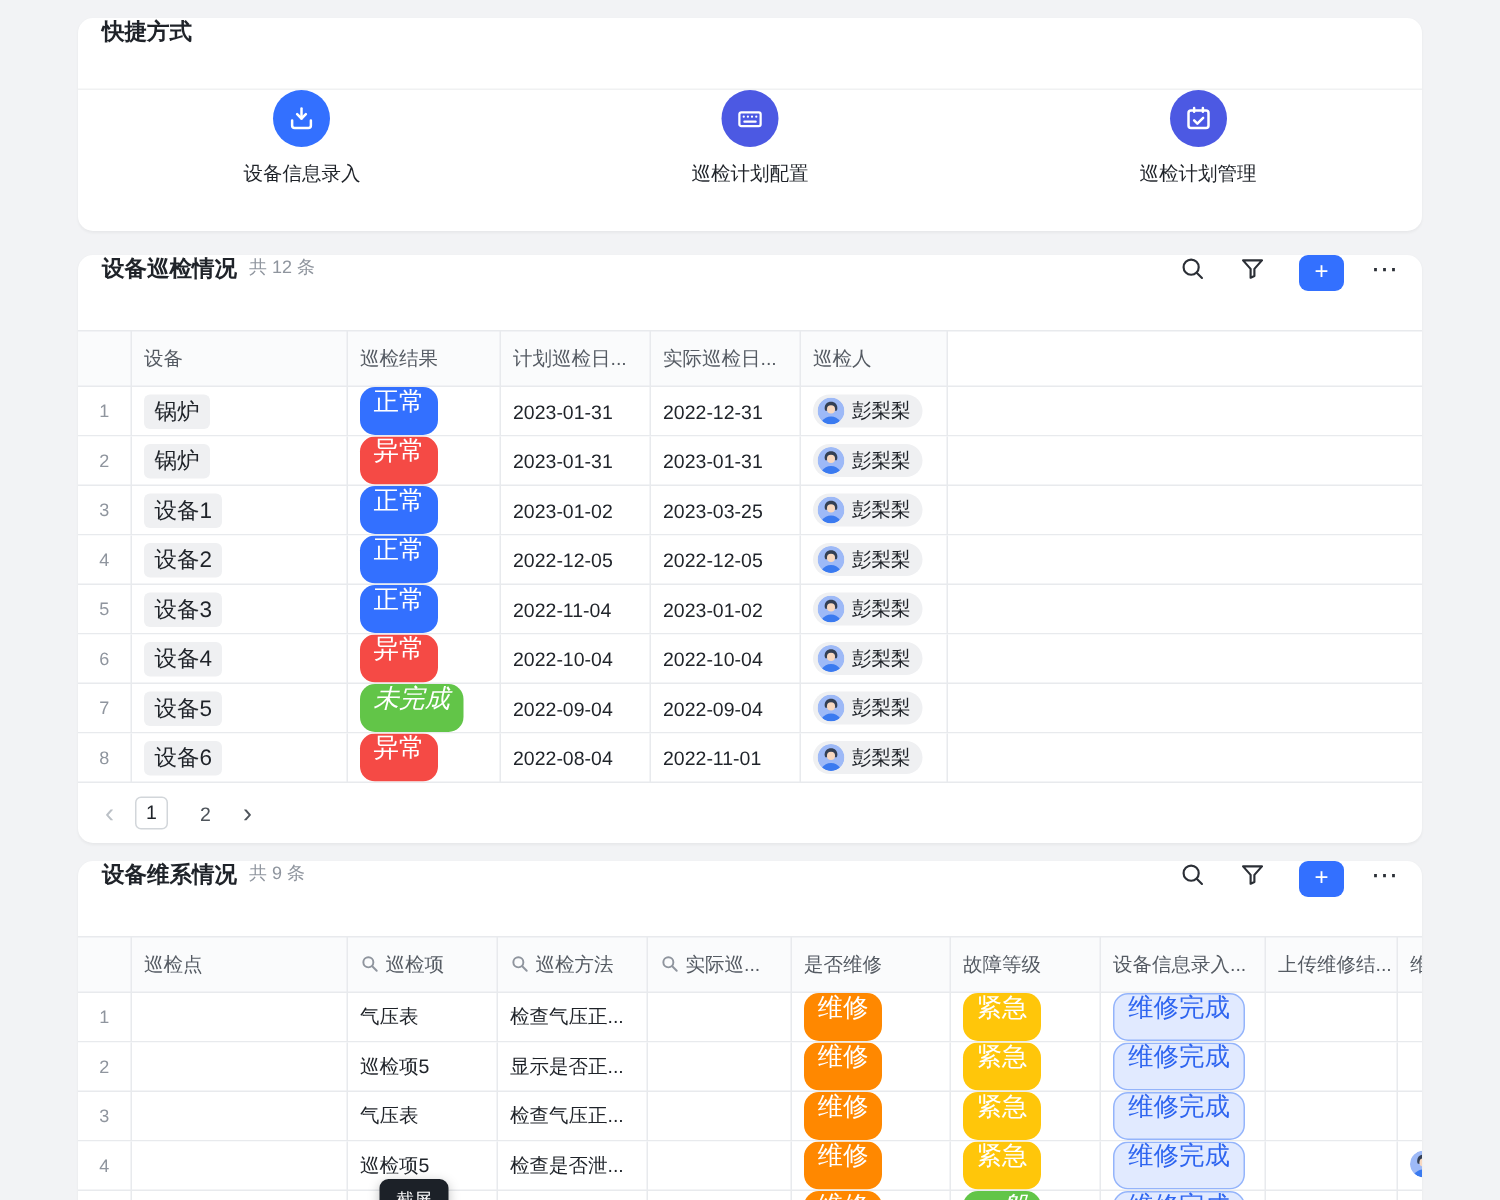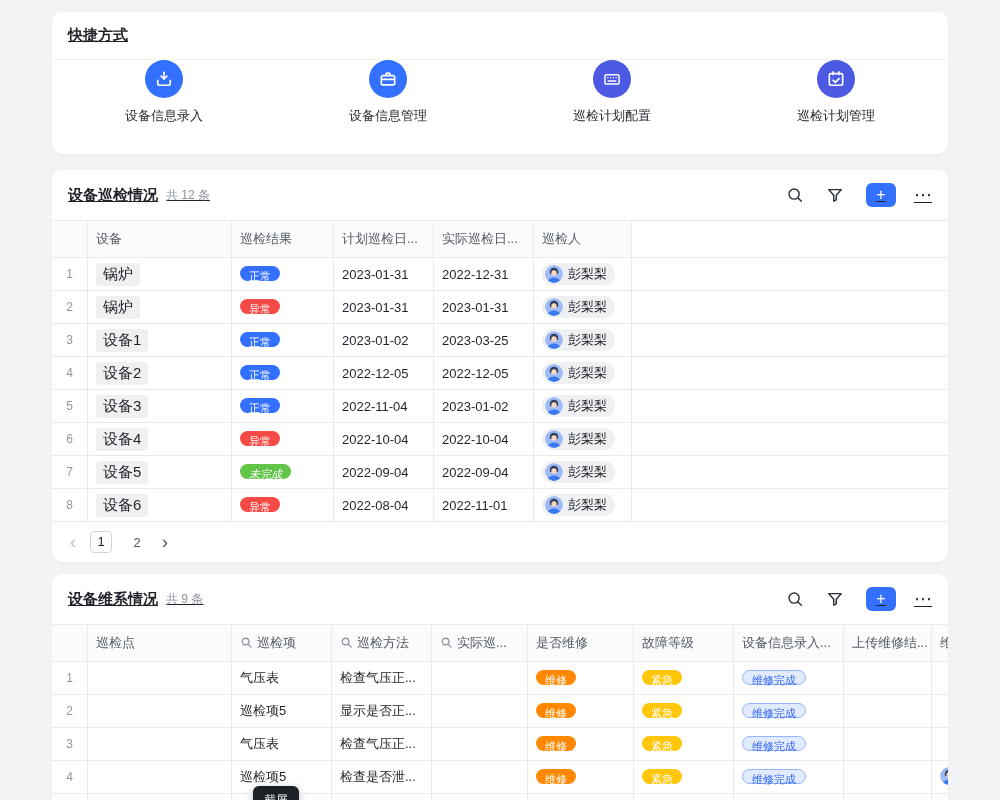--- a/index.html
+++ b/index.html
@@ -7,21 +7,21 @@
     margin: 0; width: 1000px; height: 800px; overflow: hidden;
     background: #f2f3f5; position: relative;
     font-family: "Liberation Sans", "DejaVu Sans", sans-serif;
     color: #1f2329;
   }
   .page { padding: 12px 52px 0; }
   .card { background: #fff; border-radius: 10px; box-shadow: 0 1px 2px rgba(31,35,41,.05); overflow: hidden; }
   .shortcuts-card { margin-bottom: 16px; }
   .inspection-card { margin-bottom: 12px; }
 
-  .card-head { display: flex; align-items: center; height: 50px; padding: 0 16px; text-decoration: underline; }
+  .card-head { display: flex; height: 50px; padding: 0 16px; }
   .shortcuts-card .card-head { height: 48px; border-bottom: 1px solid #f0f1f2; }
   .card-title { font-size: 15px; font-weight: 700; color: #1f2329; }
   .card-count { font-size: 12px; color: #8f959e; margin-left: 8px; }
   .spacer { flex: 1; }
 
   .tool-icon { width: 18px; height: 18px; margin-left: 22px; display: inline-flex; cursor: pointer; }
   .tool-icon svg { width: 18px; height: 18px; }
   .plus-btn { width: 30px; height: 24px; margin-left: 22px; border: none; border-radius: 6px;
     background: #3370ff; color: #fff; font-size: 16px; line-height: 22px; cursor: pointer; padding: 0; }
   .more-btn { margin-left: 18px; font-size: 18px; color: #2b2f36; line-height: 1; cursor: pointer; }
@@ -42,22 +42,22 @@
     height: 33px; padding: 0 8px; font-size: 13px; color: #1f2329; background: #fff;
     white-space: nowrap; overflow: hidden;
     border-bottom: 1px solid #e8eaed; border-right: 1px solid #e8eaed;
   }
   .grid .num-h, .grid .num { text-align: center; padding: 0 2px; }
   .grid .num { color: #8f959e; font-size: 12px; }
   .grid th.filler, .grid td.filler { border-right: none; background: #fff; }
   .col-icon { display: inline-flex; width: 13px; height: 13px; vertical-align: -2px; margin-right: 4px; }
   .col-icon svg { width: 13px; height: 13px; }
 
-  .badge { display: inline-block; height: 15px; line-height: 20px; padding: 0 9px;
-    border-radius: 10px; font-size: 11px; color: #fff; }
+  .badge { display: inline-block; height: 32px; line-height: 20px; padding: 0 9px;
+    border-radius: 10px; font-size: 17px; color: #fff; }
   .b-blue   { background: #3370ff; }
   .b-red    { background: #f54a45; }
   .b-green  { background: #62c548; font-style: italic; }
   .b-orange { background: #ff8800; }
   .b-amber  { background: #ffc60a; }
   .b-outline { background: #e1eaff; color: #2e65f0; border: 1px solid #94b4fb; line-height: 18px; }
 
   .record-chip { display: inline-block; background: #eff0f2; border-radius: 4px; padding: 2px 7px; font-size: 15px; }
   .person-chip { display: inline-flex; align-items: center; gap: 5px; background: #eff0f2;
     border-radius: 11px; padding: 2px 8px 2px 3px; }
@@ -86,30 +86,20 @@
     <div class="shortcut-row" id="shortcut-items">
         <div class="shortcut-item">
           <span class="shortcut-icon" style="background:#3370ff">
             <svg viewBox="0 0 24 24" fill="none" stroke="#fff" stroke-width="2" stroke-linecap="round" stroke-linejoin="round">
               <path d="M12 4v8"></path>
               <path d="M8.5 8.5 12 12l3.5-3.5"></path>
               <path d="M4.5 13.5v4a2 2 0 0 0 2 2h11a2 2 0 0 0 2-2v-4"></path>
             </svg>
           </span>
           <span class="shortcut-label">设备信息录入</span>
-        </div>
-        <div class="shortcut-item">
-          <span class="shortcut-icon" style="background:#3370ff">
-            <svg viewBox="0 0 24 24" fill="none" stroke="#fff" stroke-width="2" stroke-linejoin="round">
-              <rect x="4" y="8" width="16" height="11" rx="2"></rect>
-              <path d="M9.5 8V6.5A1.5 1.5 0 0 1 11 5h2a1.5 1.5 0 0 1 1.5 1.5V8"></path>
-              <path d="M4 12.5h16"></path>
-            </svg>
-          </span>
-          <span class="shortcut-label">设备信息管理</span>
         </div>
         <div class="shortcut-item">
           <span class="shortcut-icon" style="background:#4c59e3">
             <svg viewBox="0 0 24 24" fill="none" stroke="#fff" stroke-width="1.8" stroke-linecap="round">
               <rect x="3.5" y="7" width="17" height="11" rx="1.5"></rect>
               <path d="M7 10.5h.01M10.3 10.5h.01M13.6 10.5h.01M17 10.5h.01M7.5 14.5h9"></path>
             </svg>
           </span>
           <span class="shortcut-label">巡检计划配置</span>
         </div>

